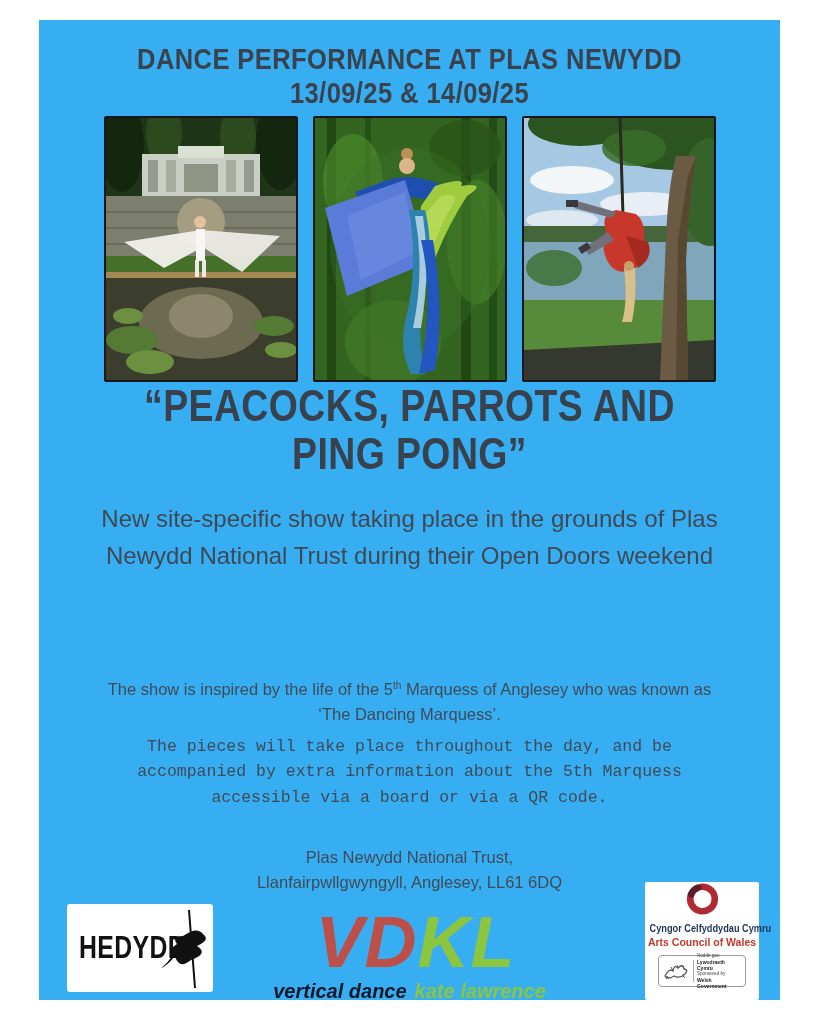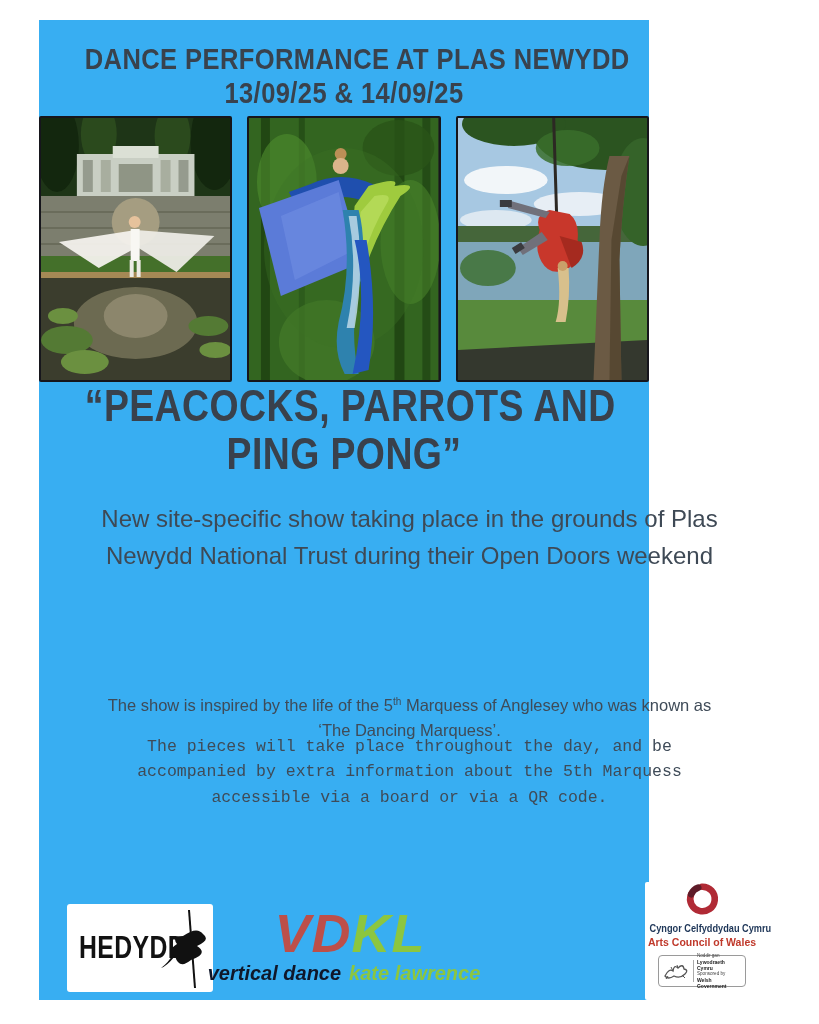--- a/index.html
+++ b/index.html
@@ -14,21 +14,21 @@
   .page {
     position: relative;
     width: 819px;
     height: 1024px;
     background: #ffffff;
   }
   .poster {
     position: absolute;
     left: 39px;
     top: 20px;
-    width: 610px;
+    width: 741px;
     height: 980px;
     background: #38aef2;
   }
   
   .title-block {
     position: absolute;
     top: 22px;
     left: 0;
     width: 100%;
     text-align: center;
@@ -97,21 +97,21 @@
     position: absolute;
     left: 55px;
     width: 631px;
     text-align: center;
     color: #3f4b58;
     font-size: 16.5px;
     line-height: 1.55;
   }
   .para sup { font-size: 10px; }
   .p1 { top: 581px; }
-  .p2 { top: 656px; }
+  .p2 { top: 640px; }
   .p3 { top: 697px; font-family: Liberation Mono, monospace; }
   .p4 { top: 753px; }
   .address { top: 808px; }
   
   .logo-hedydd {
     position: absolute;
     left: 28px;
     top: 884px;
     width: 146px;
     height: 88px;
@@ -140,21 +140,21 @@
   }
   .logo-vdkl {
     position: absolute;
     left: 0;
     top: 886px;
     width: 100%;
     text-align: center;
     font-style: italic;
     font-weight: 700;
   }
-  .vdkl-main { font-size: 54px; line-height: 1.0; letter-spacing: 1px; padding-left: 12px; }
+  .vdkl-main { font-size: 72px; line-height: 1.0; letter-spacing: 1px; padding-left: 12px; }
   .vdkl-vd { color: #bd4f49; }
   .vdkl-kl { color: #8cc63f; }
   .vdkl-tag { font-size: 20px; margin-top: 2px; }
   .vdkl-tag-red { color: #0f172a; }
   .vdkl-tag-green { color: #8cc63f; margin-left: 8px; }
   .logo-acw {
     position: absolute;
     left: 606px;
     top: 862px;
     width: 114px;
@@ -314,20 +314,24 @@
     </div>
 
     <div class="subtitle">New site-specific show taking place in the grounds of Plas Newydd National Trust during their Open Doors weekend</div>
 
 
     <p class="para p2"><span>The show is inspired by the life of the 5</span><sup>th</sup><span> Marquess of Anglesey who was known as ‘The Dancing Marquess’.</span></p>
 
     <p class="para p3">The pieces will take place throughout the day, and be accompanied by extra information about the 5th Marquess accessible via a board or via a QR code.</p>
 
 
+    <p class="para address">
+      <span>Plas Newydd National Trust,</span><br>
+      <span>Llanfairpwllgwyngyll, Anglesey, LL61 6DQ</span>
+    </p>
 
     <div class="logo-hedydd">
       <span class="hedydd-text">HEDYDD</span>
       <svg class="hedydd-art" viewBox="0 0 56 78">
         <line x1="36" y1="0" x2="42" y2="78" stroke="#111111" stroke-width="2"></line>
         <path d="M30 26 Q44 16 50 24 Q58 30 44 36 Q56 44 38 50 Q26 60 22 46 Q12 42 24 34 Q18 26 30 26 Z" fill="#111111"></path>
         <path d="M22 46 Q14 56 8 58 Q16 52 20 44 Z" fill="#111111"></path>
       </svg>
     </div>
 

